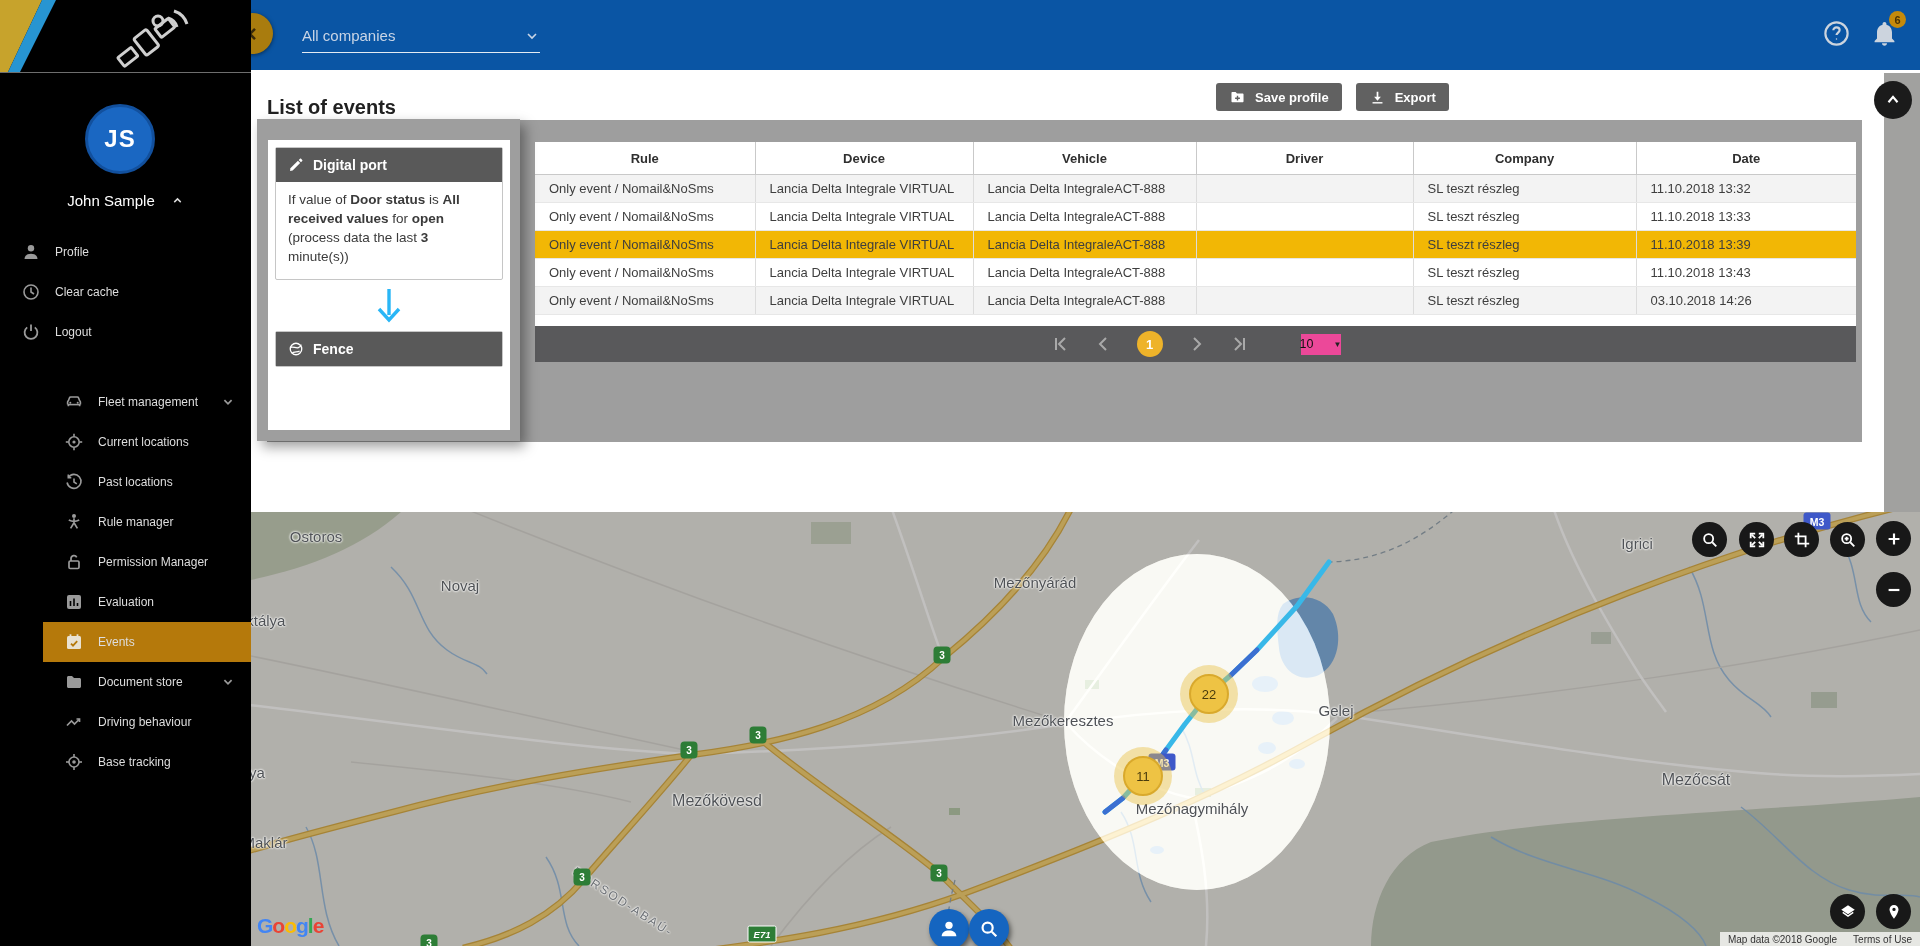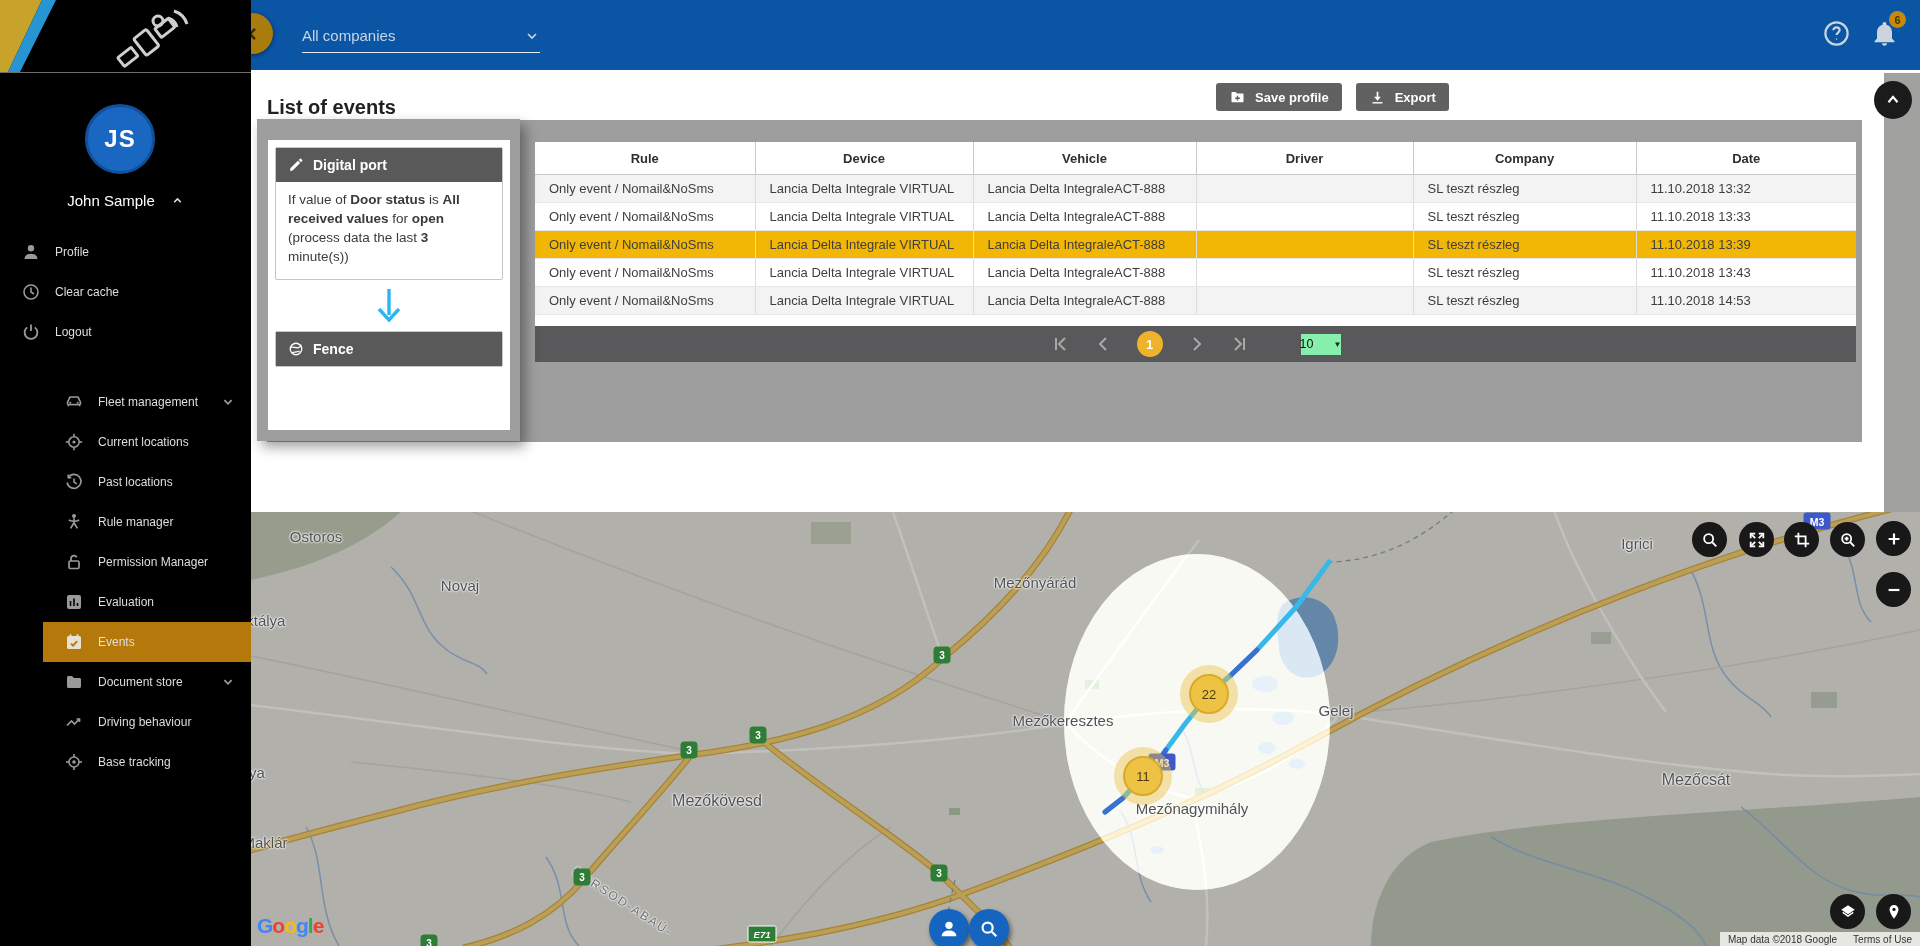--- a/index.html
+++ b/index.html
@@ -58,21 +58,21 @@
            white-space:nowrap;overflow:hidden;margin-left:32px;}
   tbody td:last-child{border-right:none;}
   tr.r-even td{background:#f3f3f3;}
   tr.hl td{background:#f2b705;}
   .pagination{margin-top:11px;height:36px;background:#59595b;display:flex;align-items:center;
               justify-content:center;gap:25px;}
   .pg-ic{width:18px;height:18px;color:#a9a9a9;cursor:pointer;}
   .pg-ic svg{width:18px;height:18px;}
   .pg-circle{width:26px;height:26px;border-radius:50%;background:#eeb32a;color:#fff;font-size:13px;
              font-weight:bold;display:flex;align-items:center;justify-content:center;cursor:pointer;}
-  .page-size{margin-left:27px;width:40px;height:21px;background:#86efac;color:#111;font-size:12.5px;
+  .page-size{margin-left:27px;width:40px;height:21px;background:#ec4899;color:#111;font-size:12.5px;
              display:flex;align-items:center;justify-content:center;gap:20px;cursor:pointer;}
   .page-size .caret{font-size:8px;color:#222;}
   .scroll-strip{position:absolute;left:1633px;top:3px;width:36px;height:439px;background:#a1a19f;}
   .scroll-top{position:absolute;left:1623px;top:11px;width:38px;height:38px;border-radius:50%;background:#1b1b1b;
               color:#fff;display:flex;align-items:center;justify-content:center;z-index:8;cursor:pointer;}
 
   
   .popup{position:absolute;left:6px;top:49px;width:263px;height:322px;background:#9e9e9e;
          box-shadow:5px 6px 12px rgba(0,0,0,.38);z-index:12;}
   .popup-inner{position:absolute;left:11px;top:21px;right:10px;bottom:11px;background:#fff;padding:7px;}
@@ -389,21 +389,21 @@
               <td></td>
               <td>SL teszt részleg</td>
               <td>11.10.2018 13:43</td>
             </tr>
             <tr class="r-even">
               <td>Only event / Nomail&amp;NoSms</td>
               <td>Lancia Delta Integrale VIRTUAL</td>
               <td>Lancia Delta IntegraleACT-888</td>
               <td></td>
               <td>SL teszt részleg</td>
-              <td>11.10.2018 14:53</td>
+              <td>03.10.2018 14:26</td>
             </tr>
           </tbody>
       </table>
       <div class="pagination">
         <span class="pg-ic">
           <svg viewBox="0 0 18 18" fill="none" stroke="currentColor" stroke-width="2">
               <path d="M5,3 V15"></path>
               <path d="M14,3 L8,9 L14,15"></path>
             </svg>
           </span>

